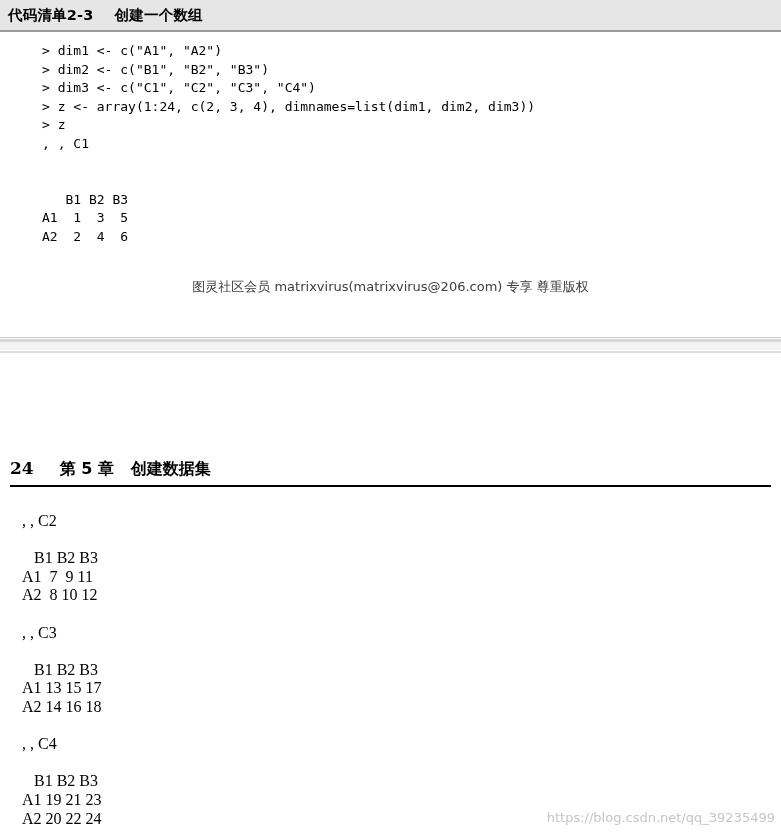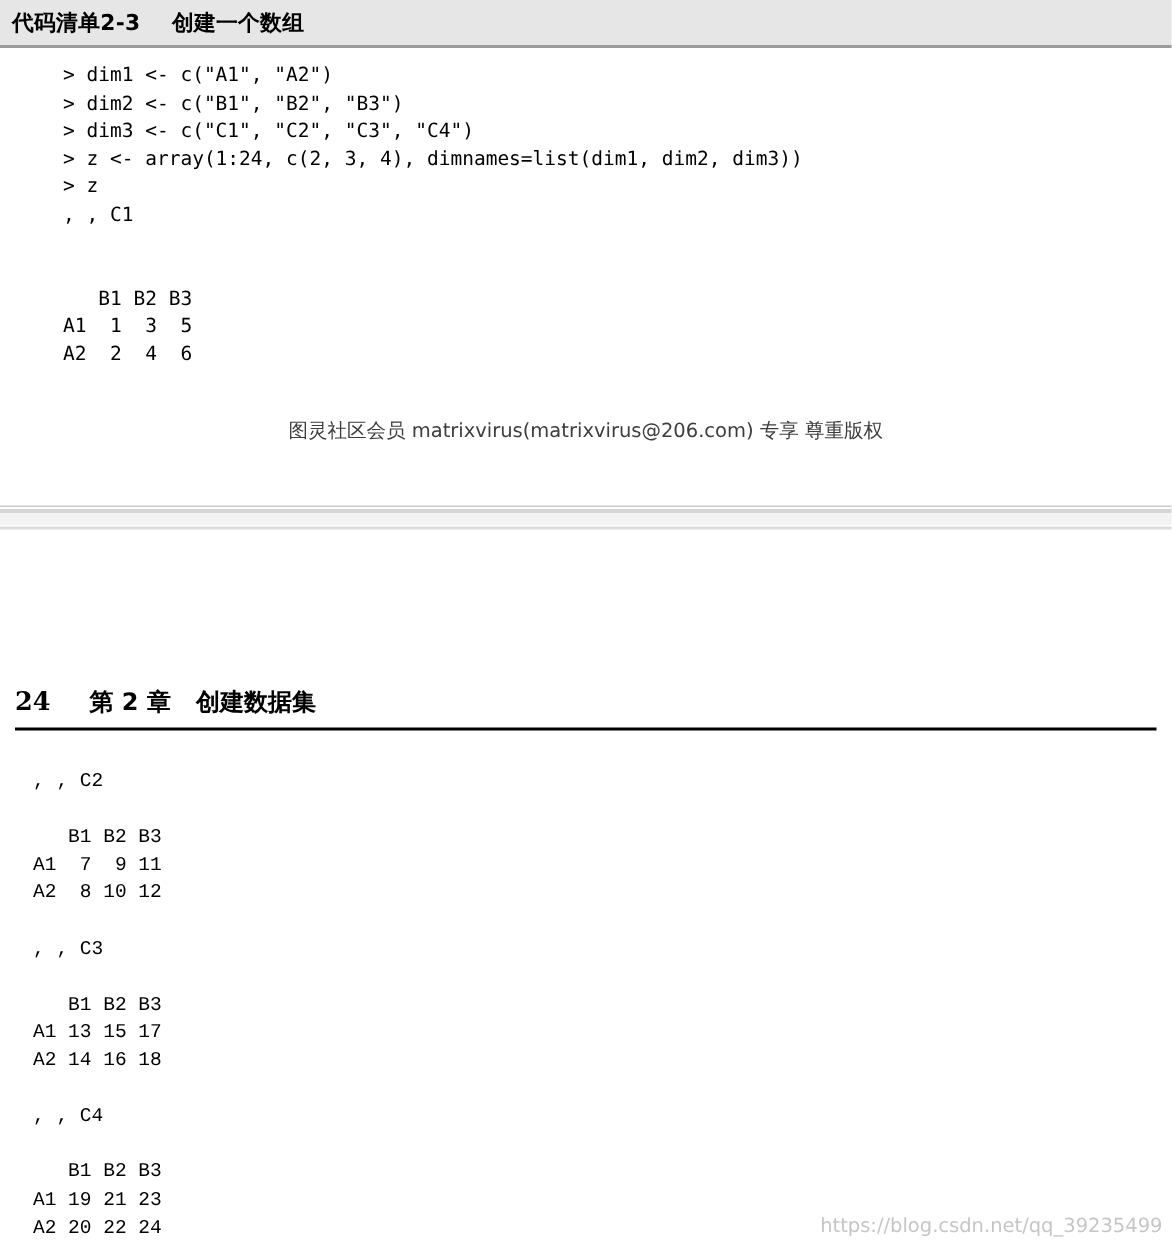--- a/index.html
+++ b/index.html
@@ -120,22 +120,22 @@
     width: 761px;
     height: 2px;
     background: #000;
   }
 
   
   .page2-body {
     position: absolute;
     left: 22px;
     top: 512px;
-    font-family: Liberation Mono, monospace;
-    font-size: 13px;
+    font-family: Liberation Serif, serif;
+    font-size: 16px;
     line-height: 18.6px;
     white-space: pre;
     color: #000;
   }
 
   
   .url-watermark {
     position: absolute;
     right: 6px;
     bottom: 14px;
@@ -168,21 +168,21 @@
 </div>
 
 <div class="member-note">图灵社区会员 matrixvirus(matrixvirus@206.com) 专享 尊重版权</div>
 
 <div class="gap-line-top"></div>
 <div class="page-gap"></div>
 <div class="gap-line-bottom"></div>
 
 <div class="page-header">
   <span class="page-number">24</span>
-  <span class="chapter-label">第 2 章   创建数据集</span>
+  <span class="chapter-label">第 5 章   创建数据集</span>
 </div>
 <div class="header-rule"></div>
 
 <div class="page2-body">, , C2
 
    B1 B2 B3
 A1  7  9 11
 A2  8 10 12
 
 , , C3

